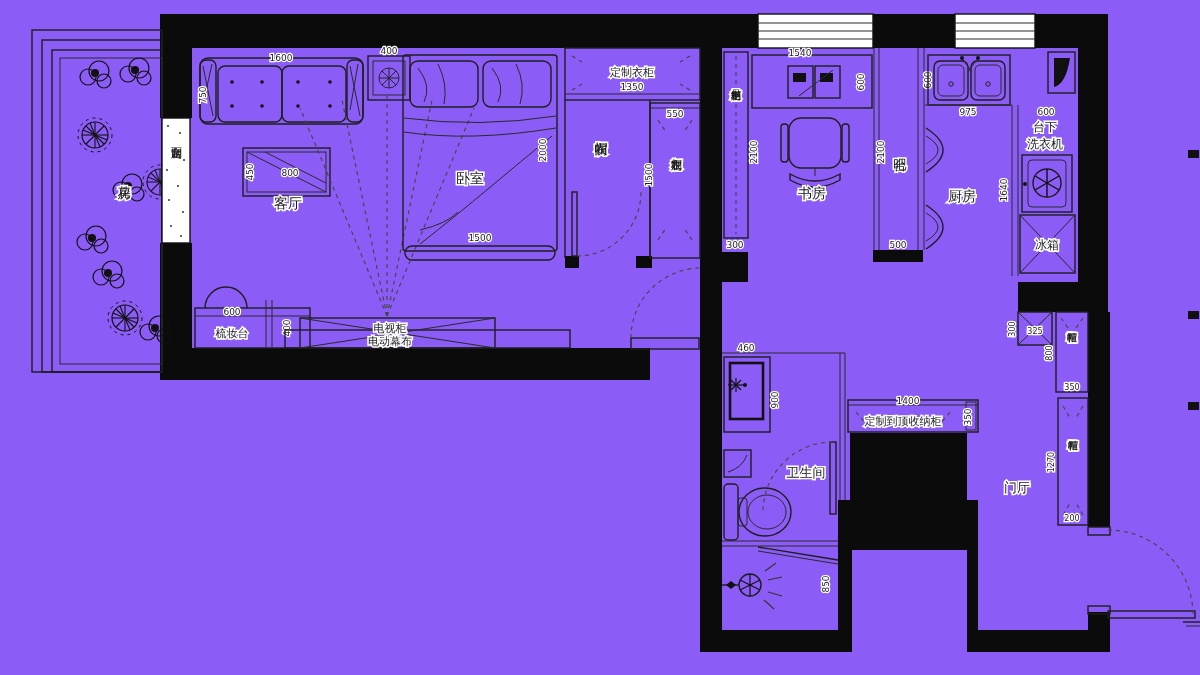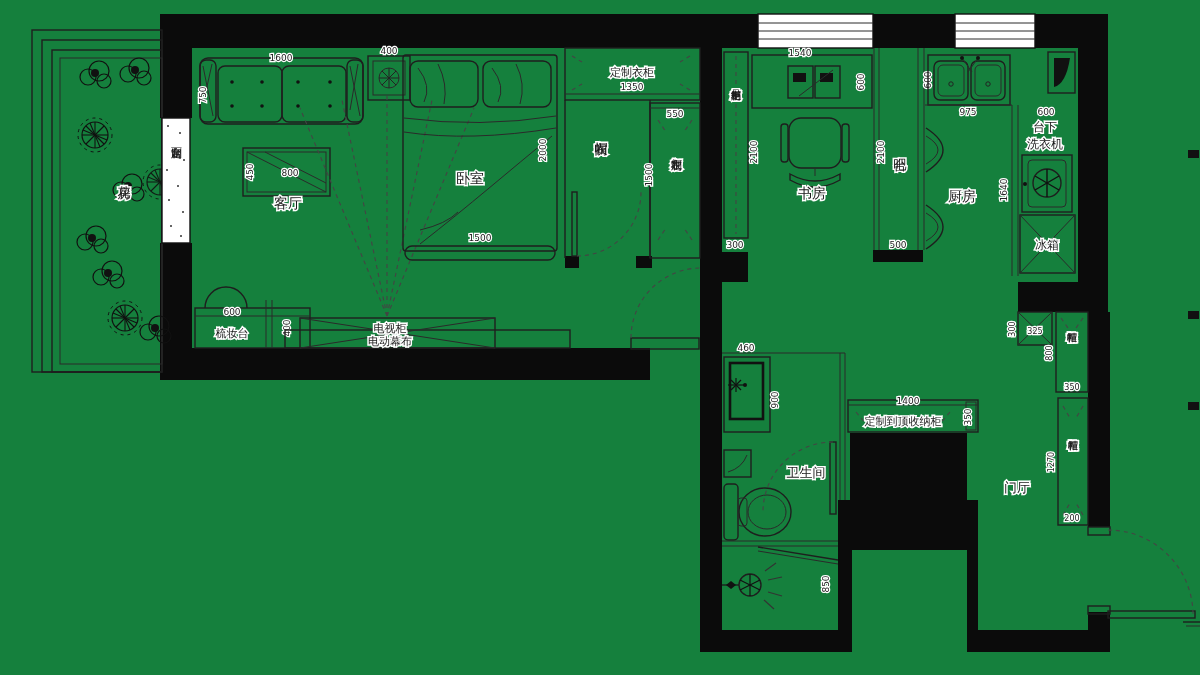--- a/index.html
+++ b/index.html
@@ -1,16 +1,16 @@
 <!DOCTYPE html>
 <html><head>
 <meta charset="utf-8">
 <style>
   html,body{margin:0;padding:0;background:#fff;width:1200px;height:675px;overflow:hidden;}
-  .plan-wrap{position:relative;width:1200px;height:675px;background:#15803d;}
+  .plan-wrap{position:relative;width:1200px;height:675px;background:#8b5cf6;}
   svg{display:block;}
   .wall{fill:#0b0b0b;stroke:none;}
   .ln{stroke:#1e1e1e;stroke-width:1.4;fill:none;}
   .lnthin{stroke:#2a2a2a;stroke-width:1;fill:none;}
   .dash2{stroke:#444;stroke-width:1.1;fill:none;stroke-dasharray:4 4;}
   .dim{font-family:"DejaVu Sans",sans-serif;font-size:9px;fill:#222;text-anchor:middle;
        paint-order:stroke;stroke:#ffffff;stroke-width:2.5px;}
   .dims{font-size:8px;}
   .lab{font-family:"DejaVu Sans",sans-serif;font-size:14px;fill:#1a1a1a;text-anchor:middle;
        paint-order:stroke;stroke:#ffffff;stroke-width:3px;}

